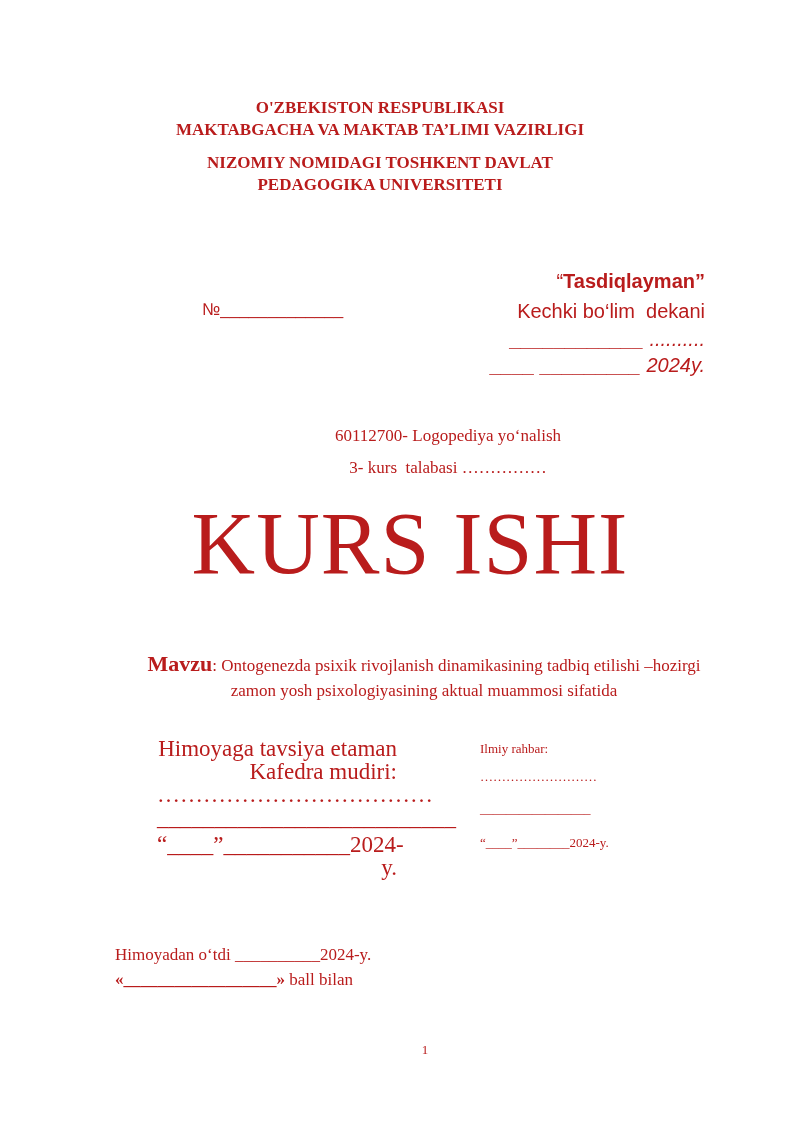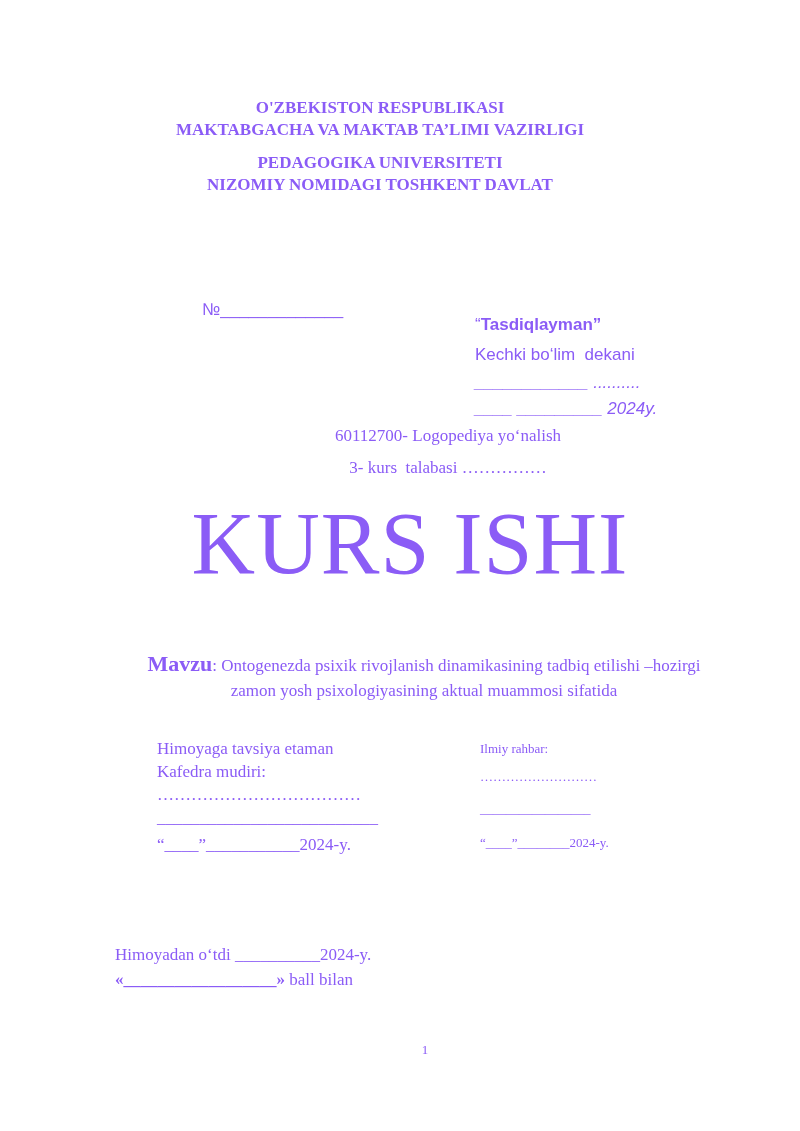--- a/index.html
+++ b/index.html
@@ -1,20 +1,20 @@
 <!DOCTYPE html>
 <html><head>
 <meta charset="utf-8">
 <style>
   html,body{margin:0;padding:0;background:#ffffff;}
   .page{
     position:relative;
     width:800px;height:1131px;
     background:#ffffff;
-    color:#8b5cf6;
+    color:#b91c1c;
     font-family:"Liberation Serif","DejaVu Serif",serif;
     overflow:hidden;
   }
   [data-bind]{white-space:pre-wrap;}
 
   
   .header{
     position:absolute;top:97px;left:0;width:760px;
     text-align:center;font-weight:bold;font-size:17px;line-height:22px;
   }
@@ -23,23 +23,23 @@
   
   .doc-number{
     position:absolute;left:202px;top:299px;
     font-family:"Liberation Sans","DejaVu Sans",sans-serif;
     font-size:17px;line-height:22px;
   }
 
   
   .approval{
     position:absolute;left:475px;top:266px;width:230px;
-    text-align:left;
+    text-align:right;
     font-family:"Liberation Sans","DejaVu Sans",sans-serif;
-    font-size:17px;line-height:30px;margin-top:44px;
+    font-size:20px;line-height:30px;
   }
   .approval .title-line{font-weight:bold;}
   .approval .title-line .q{font-weight:400;}
   .approval .sign-line,.approval .date-line{line-height:26px;font-style:italic;}
 
   
   .program{
     position:absolute;left:0;top:420px;width:800px;
     text-align:center;font-size:17px;line-height:32px;
     transform:translateX(48px);
@@ -57,21 +57,21 @@
   .topic{
     position:absolute;left:0;top:651px;width:800px;
     text-align:center;font-size:17px;line-height:25px;
     transform:translateX(24px);
   }
   .topic .label{font-weight:bold;font-size:22px;}
 
   
   .sig-left{
     position:absolute;left:157px;top:737px;width:240px;
-    text-align:left;font-size:17px;line-height:23px;
+    text-align:right;font-size:23px;line-height:23px;
   }
   .sig-left .date-line{margin-top:4px;}
   .sig-right{
     position:absolute;left:480px;top:737px;width:220px;
     text-align:left;font-size:13px;line-height:23px;
   }
   .sig-right .dots-line{margin-top:5px;}
   .sig-right .rule-line{margin-top:9px;font-style:italic;}
   .sig-right .date-line{margin-top:11px;}
 
@@ -91,22 +91,22 @@
 </style>
 </head>
 <body>
 
 <div class="page">
 
   <header class="header">
     <div data-bind="header.line1">O'ZBEKISTON RESPUBLIKASI</div>
     <div data-bind="header.line2">MAKTABGACHA VA MAKTAB TA’LIMI VAZIRLIGI</div>
     <div class="hgap"></div>
+    <div data-bind="header.line3">NIZOMIY NOMIDAGI TOSHKENT DAVLAT</div>
     <div data-bind="header.line4">PEDAGOGIKA UNIVERSITETI</div>
-    <div data-bind="header.line3">NIZOMIY NOMIDAGI TOSHKENT DAVLAT</div>
   </header>
 
   <div class="doc-number" data-bind="number_blank">№_____________</div>
 
   <section class="approval">
     <div class="title-line"><span class="q" data-bind="approval.quote_open">“</span><span data-bind="approval.title">Tasdiqlayman”</span></div>
     <div data-bind="approval.dean_line">Kechki bo‘lim  dekani</div>
     <div class="sign-line" data-bind="approval.sign_blank">____________ ..........</div>
     <div class="date-line" data-bind="approval.date_blank">____ _________ 2024y.</div>
   </section>

